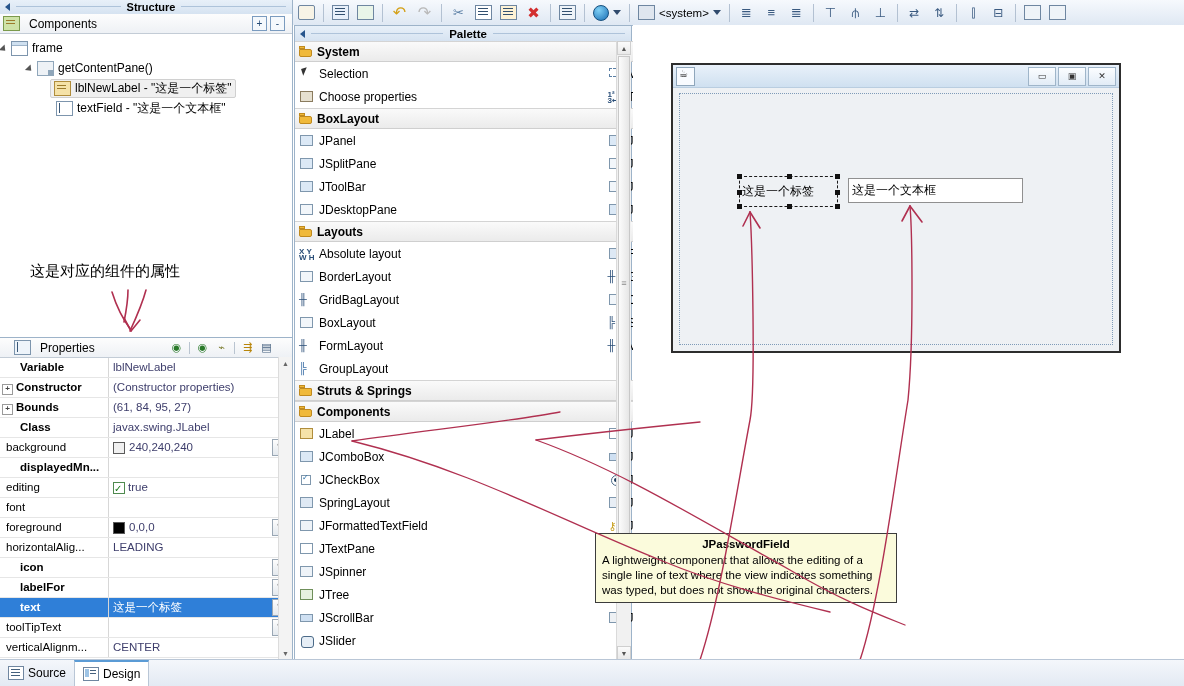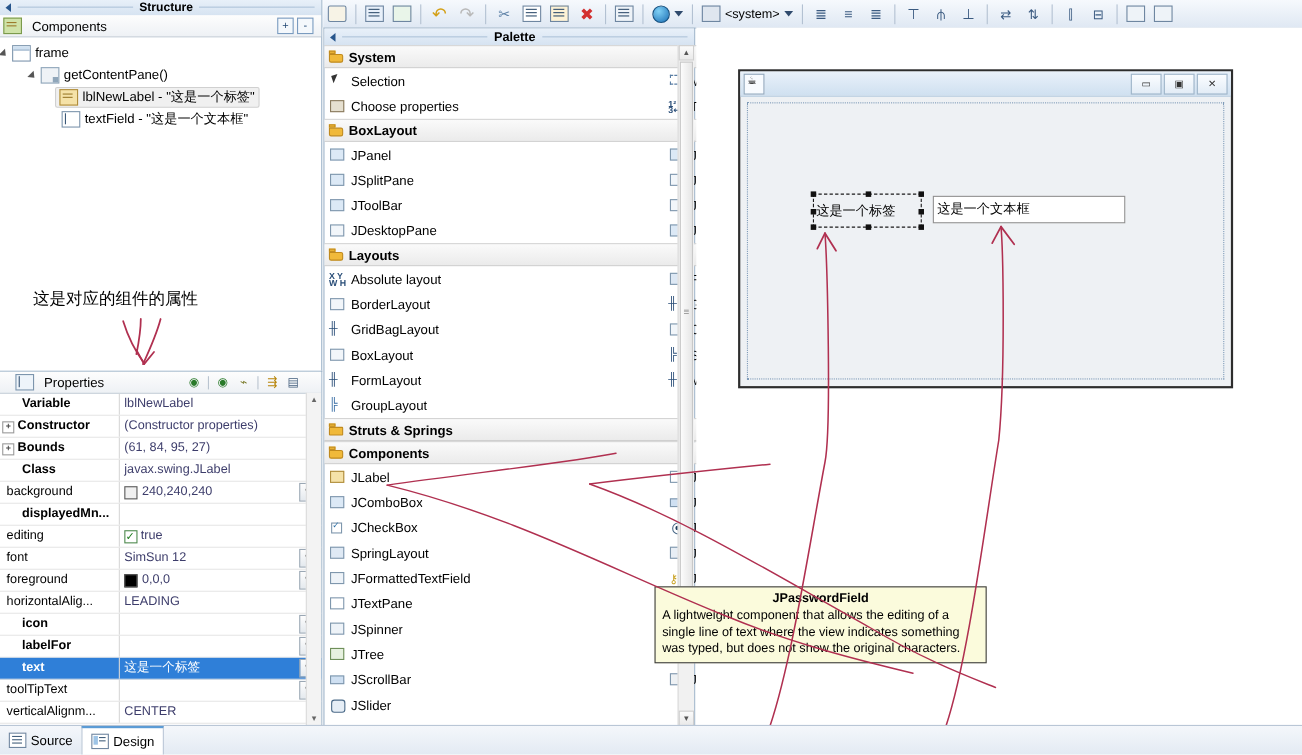--- a/index.html
+++ b/index.html
@@ -365,24 +365,20 @@
       <div class="prow">
         <div class="pname">editing</div>
         <div class="pval">
           <span class="chk"></span>
           <span>true</span>
         </div>
       </div>
 
       <div class="prow">
         <div class="pname">font</div>
-        <div class="pval">
-          <span>SimSun 12</span>
-          <span class="dots">•••</span>
-        </div>
       </div>
 
       <div class="prow">
         <div class="pname">foreground</div>
         <div class="pval">
           <span class="swatch" style="background:#000;"></span>
           <span>0,0,0</span>
           <span class="dots">•••</span>
         </div>
       </div>

